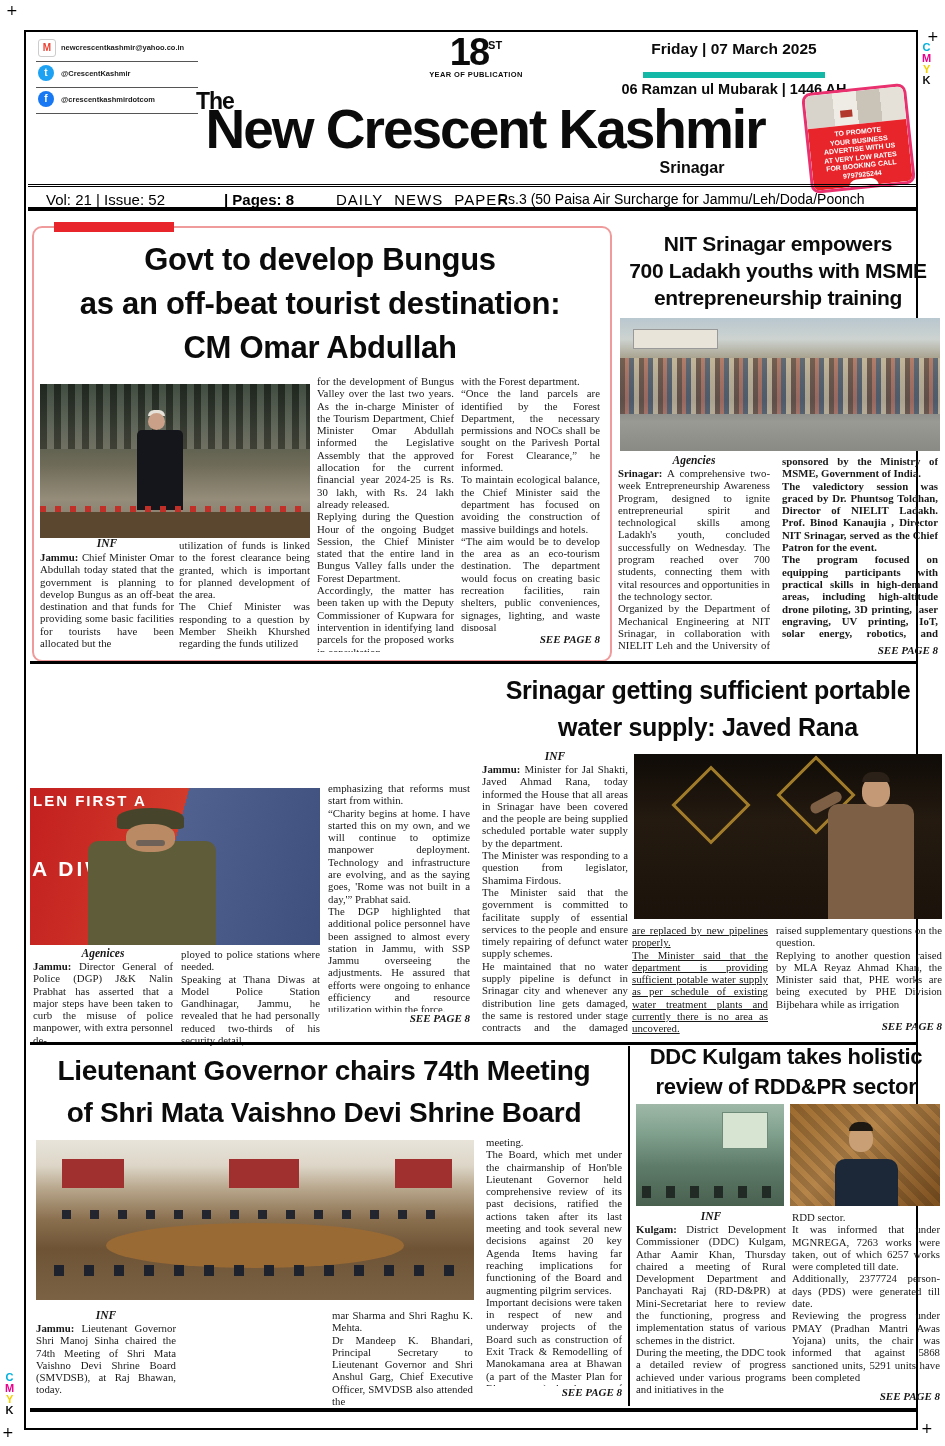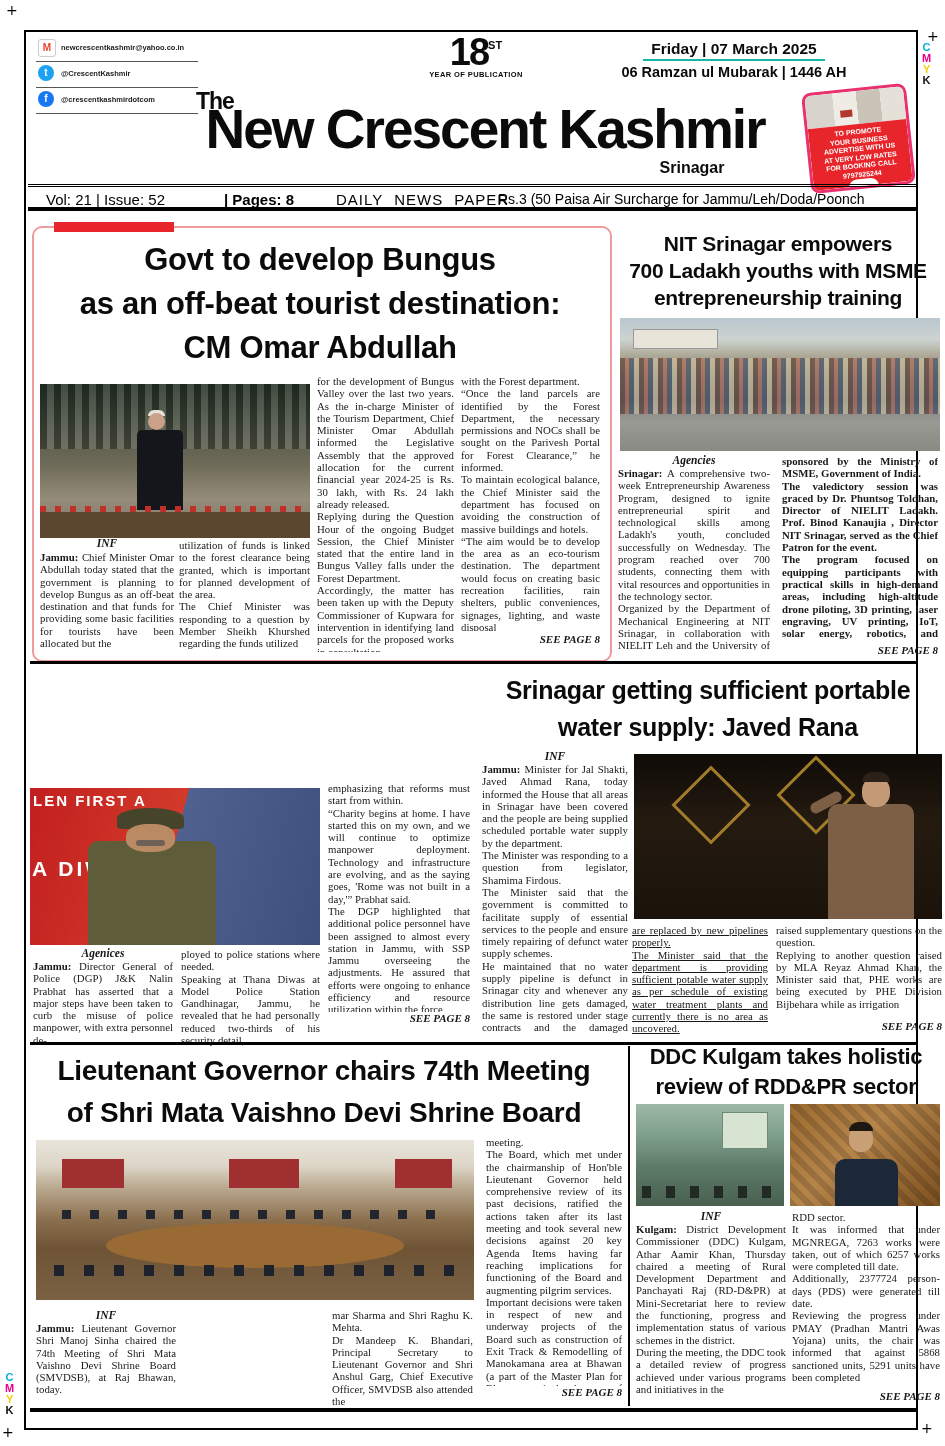--- a/index.html
+++ b/index.html
@@ -26,21 +26,21 @@
   .clabel{position:absolute;left:25px;top:7px;font:bold 7.5px "Liberation Sans",sans-serif;color:#222;}
 
   
   #badge{left:418px;top:34px;width:116px;text-align:center;font-family:"Liberation Sans",sans-serif;color:#0b0b0b;}
   #badge .num{font-size:38px;font-weight:bold;letter-spacing:-2px;line-height:36px;}
   #badge .sup{font-size:11px;font-weight:bold;vertical-align:16px;letter-spacing:0;}
   #badge .blabel{font-size:7.5px;font-weight:bold;letter-spacing:.4px;}
 
   
   #dateblock{left:598px;top:40px;width:272px;text-align:center;font-family:"Liberation Sans",sans-serif;font-weight:bold;color:#0b0b0b;}
-  #dateg{font-size:15.5px;border-bottom:2px solid #14b8a6;display:inline-block;padding:0 8px 1px;}
+  #dateg{font-size:15.5px;border-bottom:6px solid #14b8a6;display:inline-block;padding:0 8px 14px;}
   #datei{font-size:14.5px;margin-top:3px;}
 
   
   #the{left:196px;top:88px;font:bold 23px "Liberation Sans",sans-serif;letter-spacing:-1px;z-index:3;color:#0b0b0b;}
   #title{left:168px;top:98px;width:634px;text-align:center;
          font:bold 55px/62px "Liberation Sans",sans-serif;letter-spacing:-2px;color:#0b0b0b;}
   #city{left:640px;top:159px;width:104px;text-align:center;font:bold 16px "Liberation Sans",sans-serif;color:#0b0b0b;}
 
   
   #adbox{left:806px;top:88px;width:99px;height:95px;border:3px solid #e8316e;border-radius:9px;

